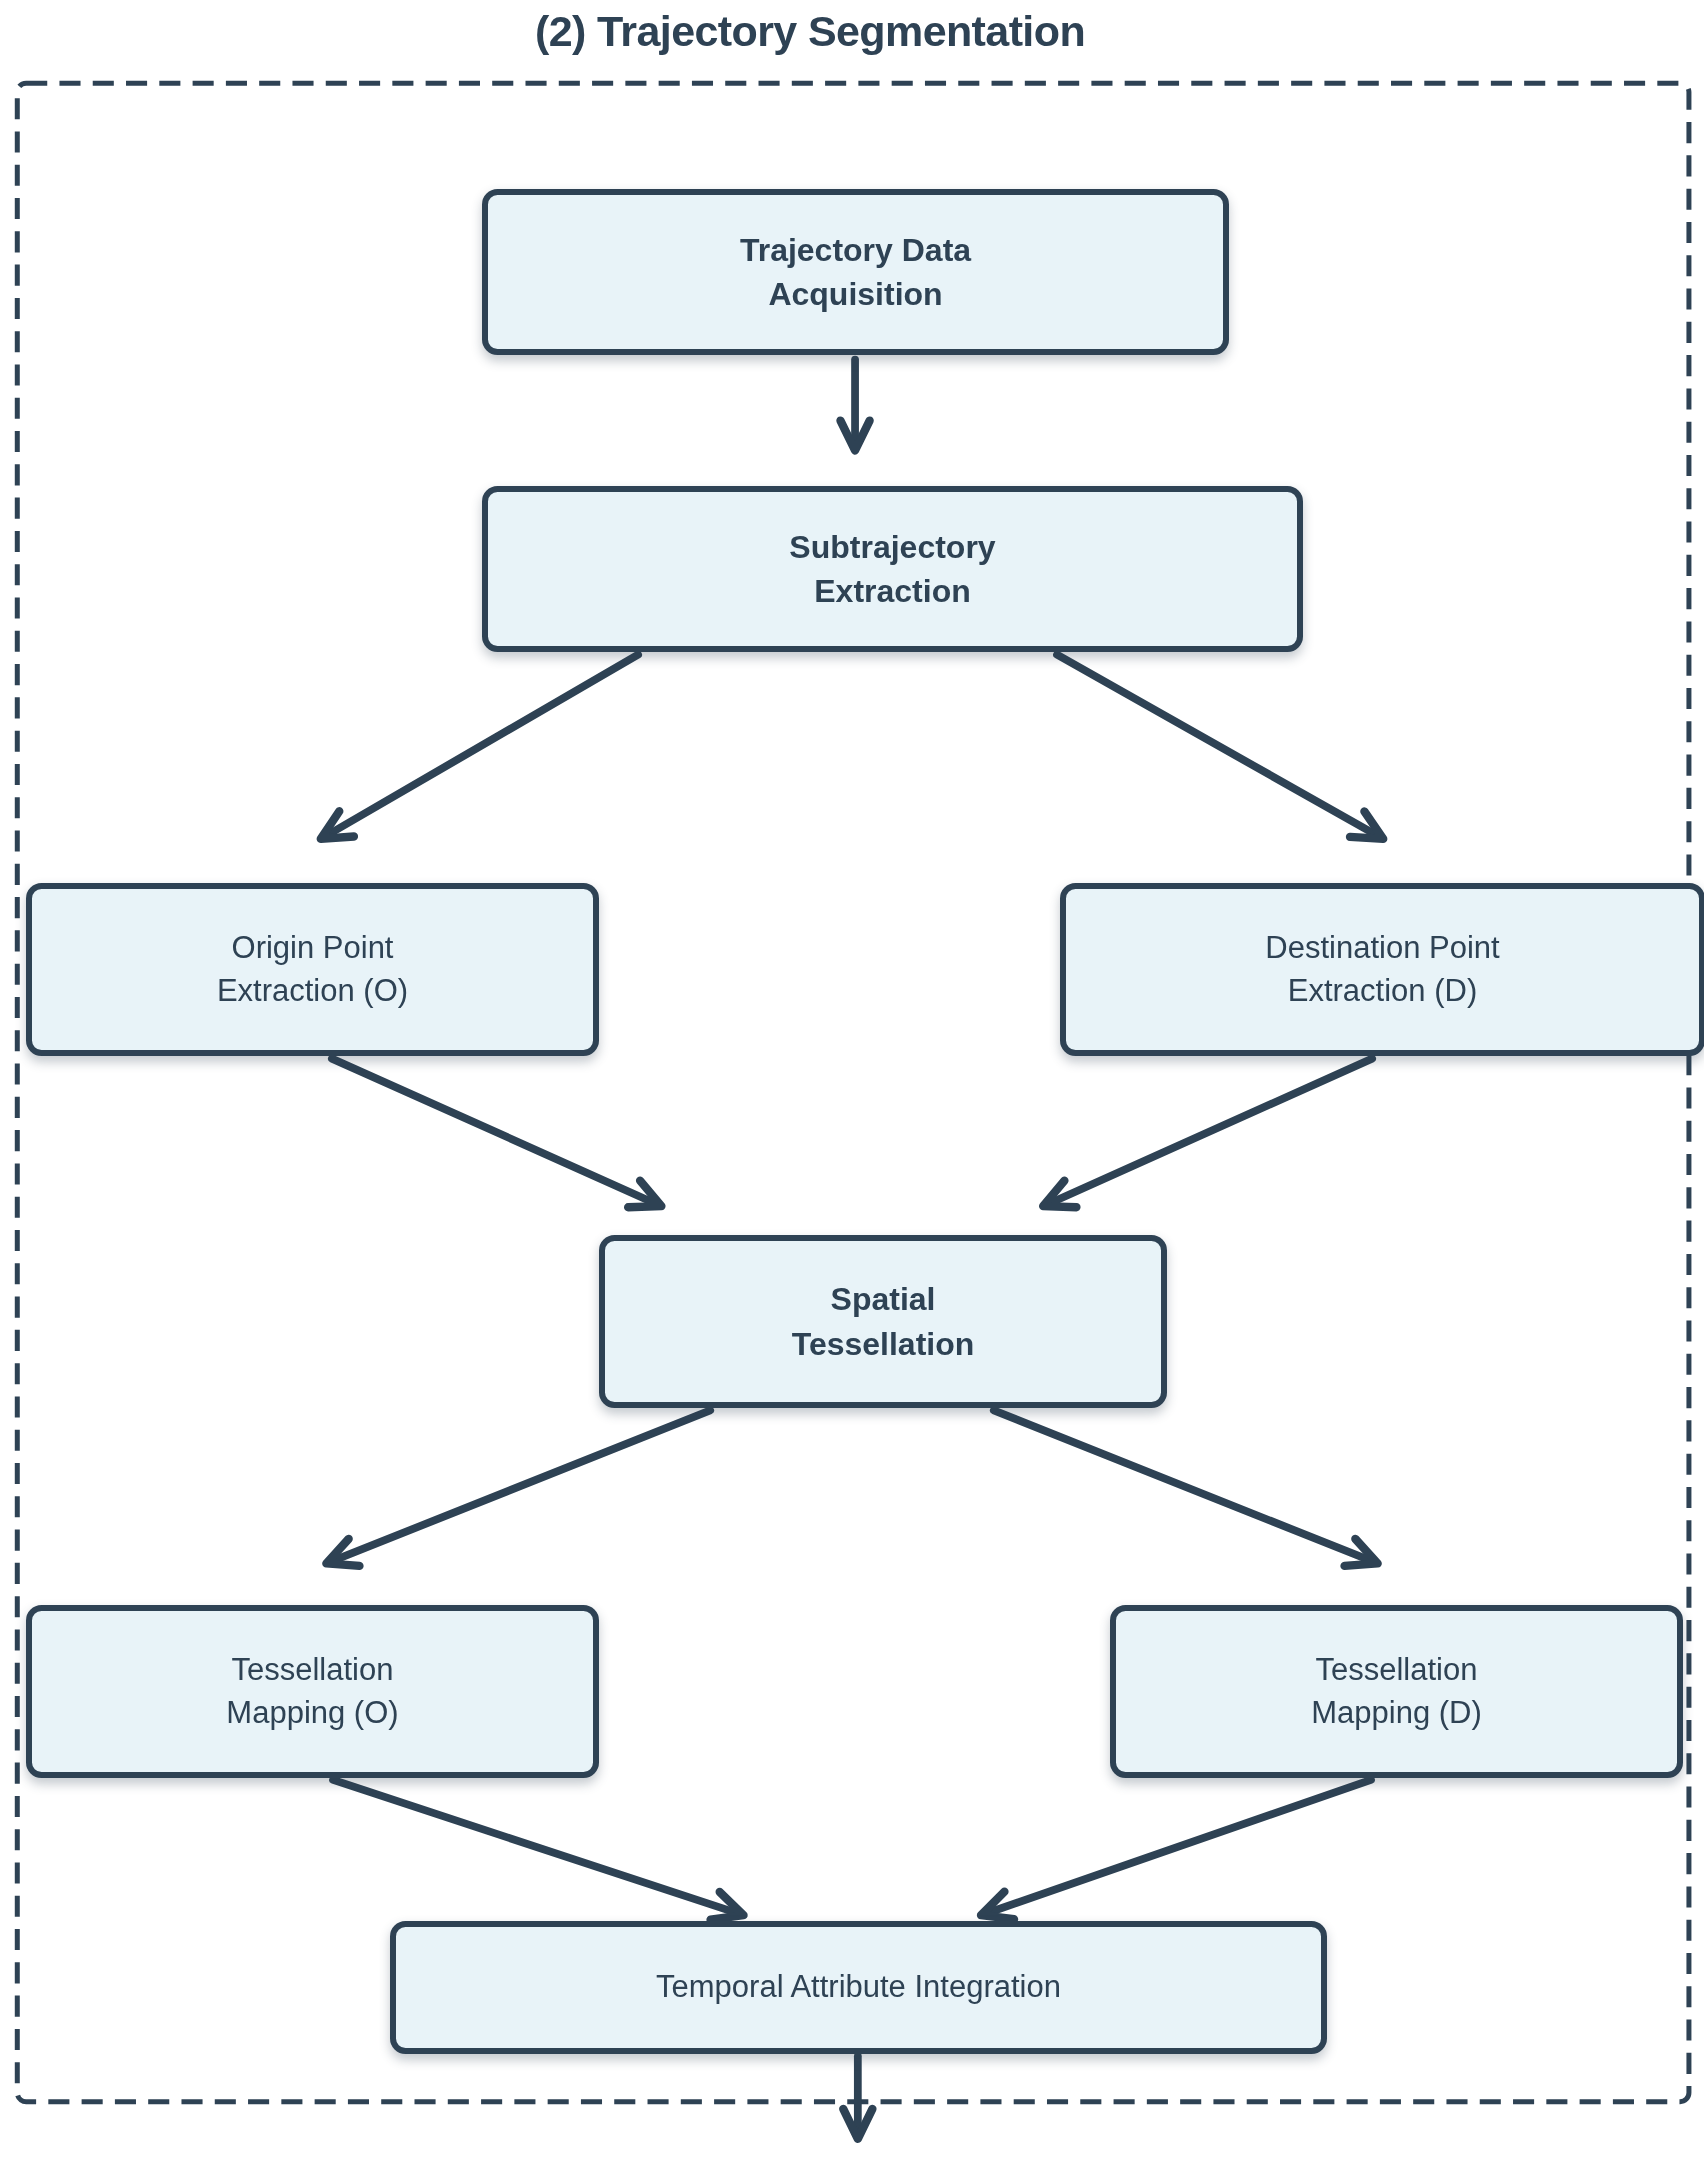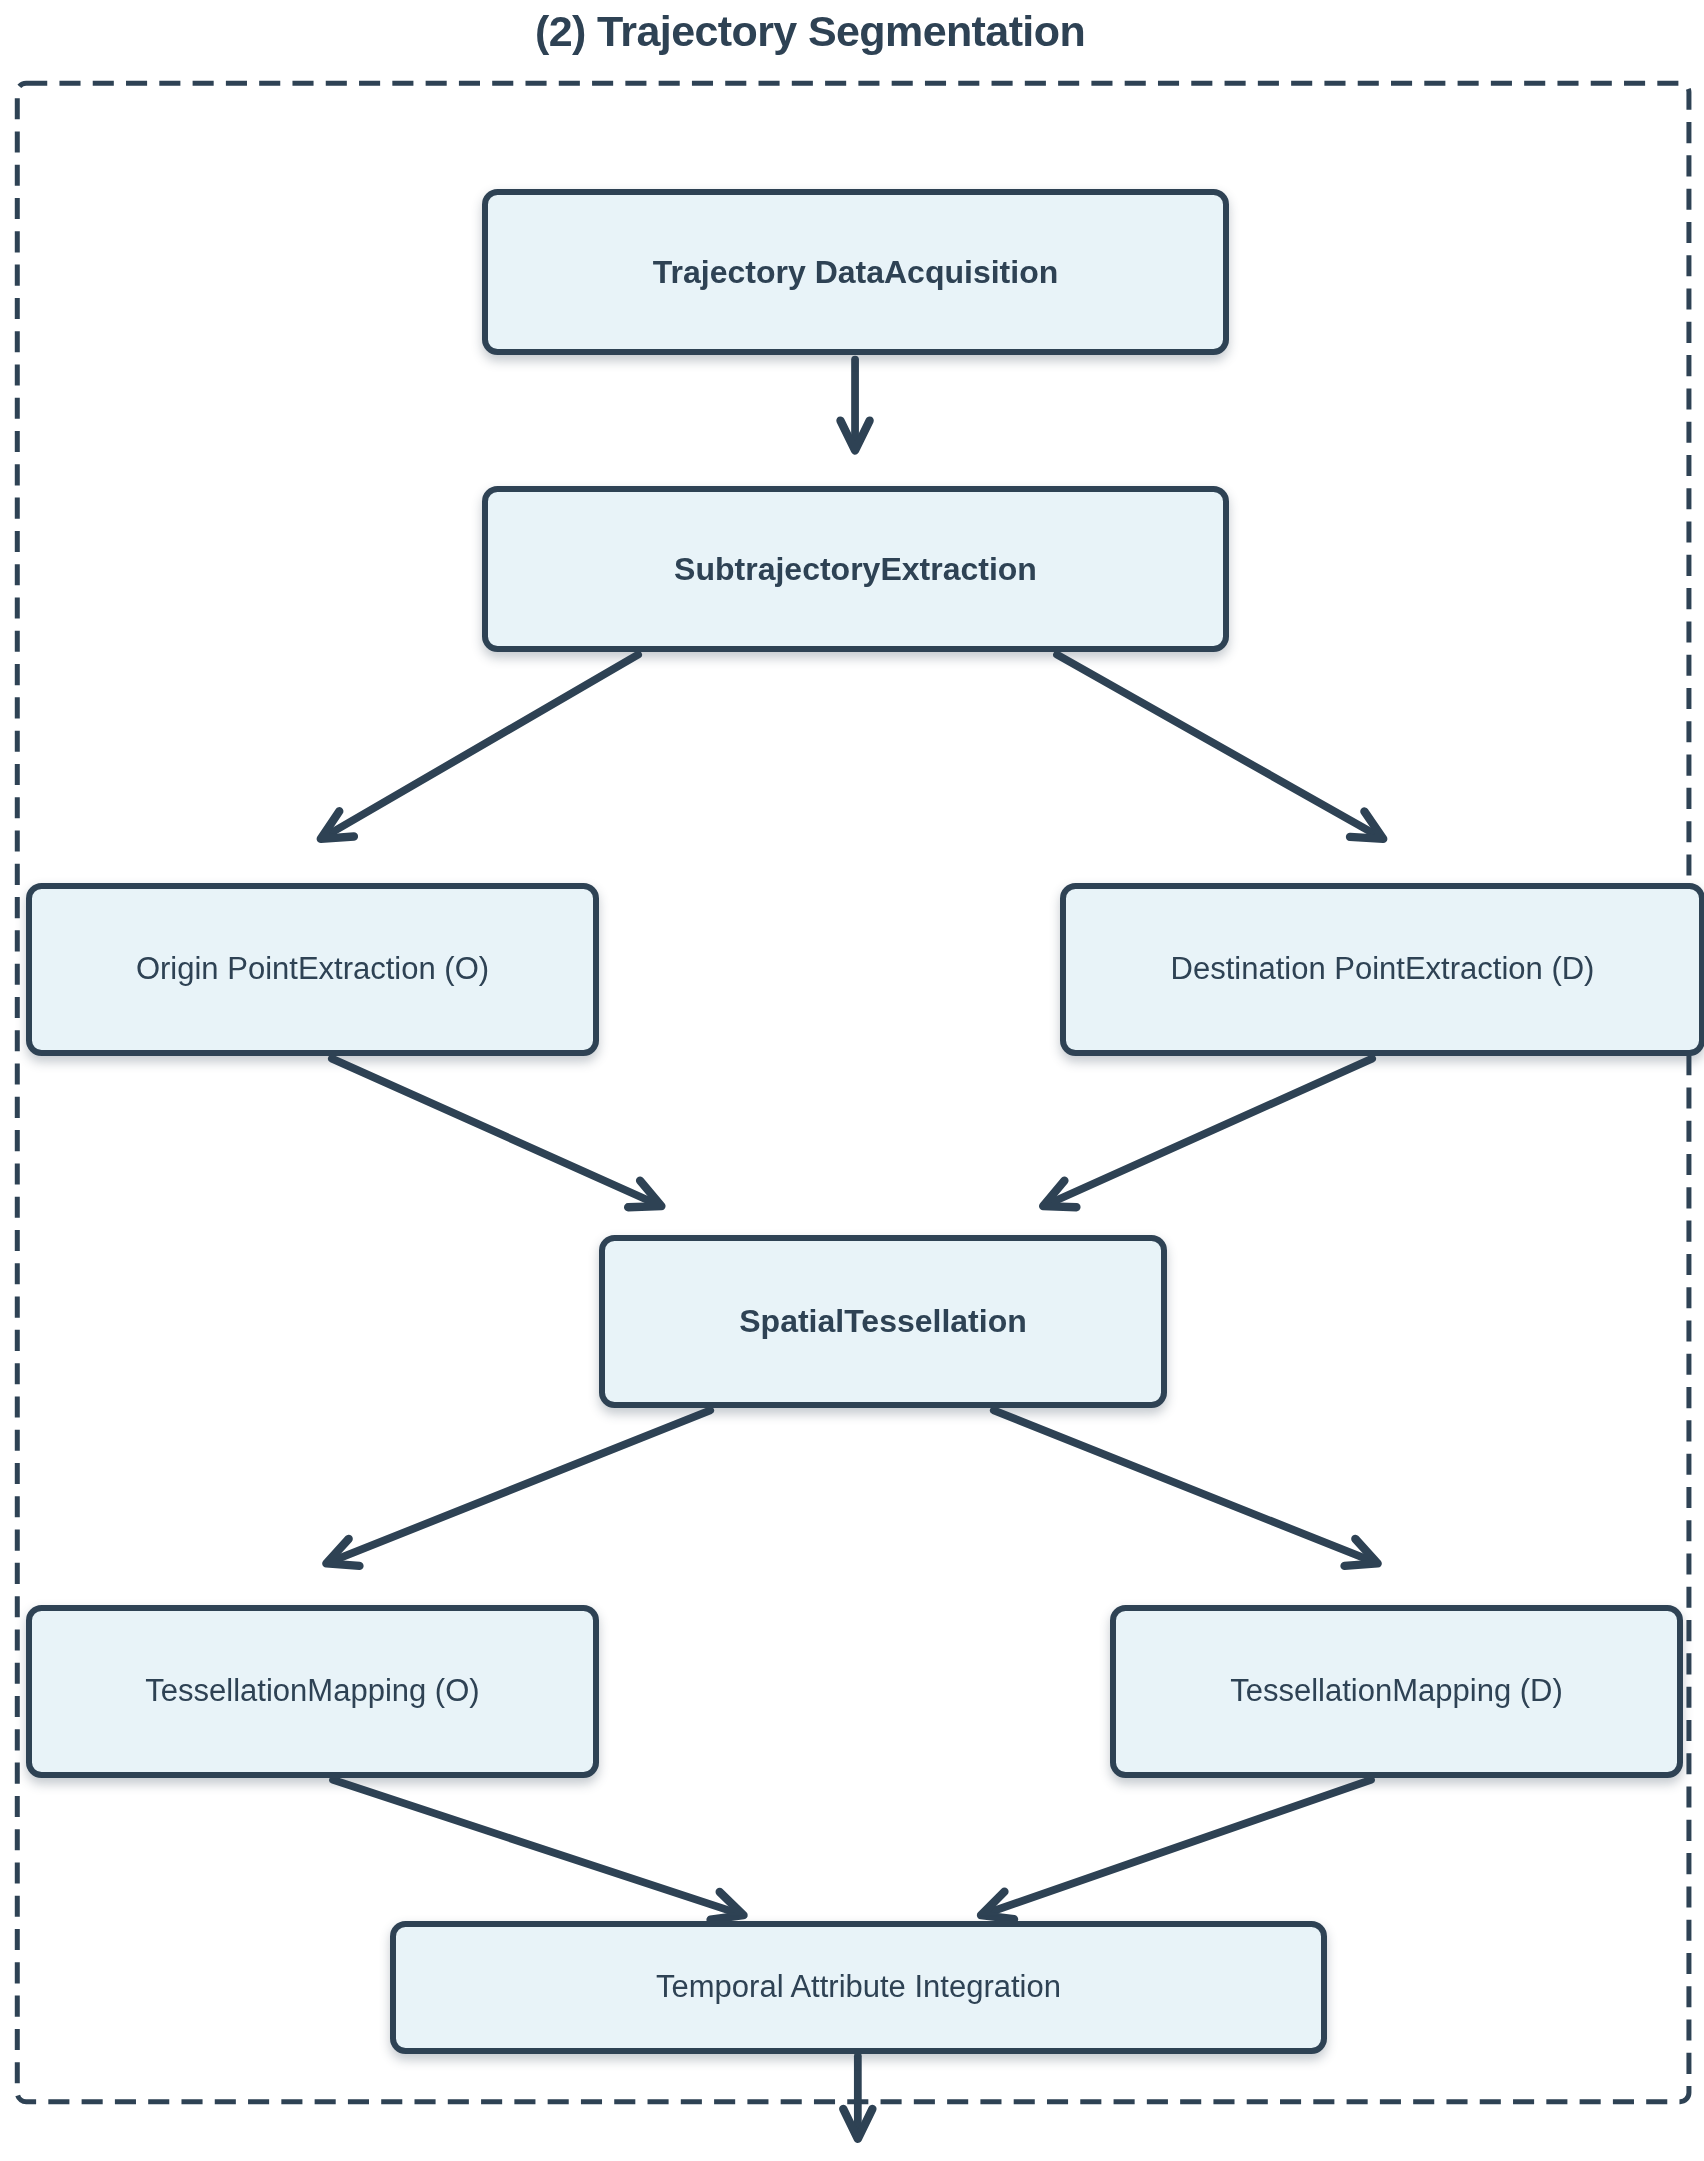--- a/index.html
+++ b/index.html
@@ -25,29 +25,29 @@
   .edges{
     position:absolute;left:0;top:0;
   }
   .node{
     position:absolute;
     box-sizing:border-box;
     background:var(--fill);
     border:6.7px solid var(--accent);
     border-radius:15.5px;
     box-shadow:0 5.5px 11px rgba(46,66,84,0.28);
-    display:flex;flex-direction:row;
+    display:flex;flex-direction:column;
     justify-content:center;align-items:center;
     color:var(--accent);
     font-size:31px;line-height:1.38;
   }
   .node.bold{font-weight:bold;font-size:32px;}
   
   .n-acquisition   {left:482px;  top:189px;  width:747px; height:166px;}
-  .n-subtrajectory {left:482px;  top:486px;  width:747px; height:166px;}
+  .n-subtrajectory {left:482px;  top:486px;  width:821px; height:166px;}
   .n-origin        {left:26px;   top:883px; width:573px; height:173px;}
   .n-destination   {left:1060px; top:883px; width:645px; height:173px;}
   .n-spatial       {left:571px; top:1235px; width:568px; height:173px;margin-left:28px;}
   .n-tess-o        {left:26px;   top:1605px; width:573px; height:173px;}
   .n-tess-d        {left:1110px; top:1605px; width:573px; height:173px;}
   .n-temporal      {left:390px;  top:1921px; width:937px; height:133px;}
 </style>
 </head>
 <body>
 

